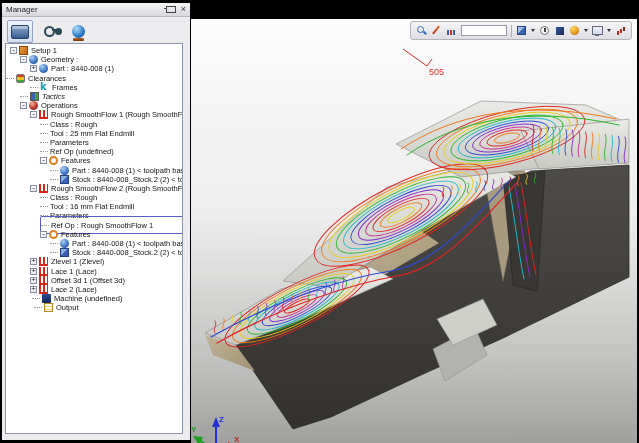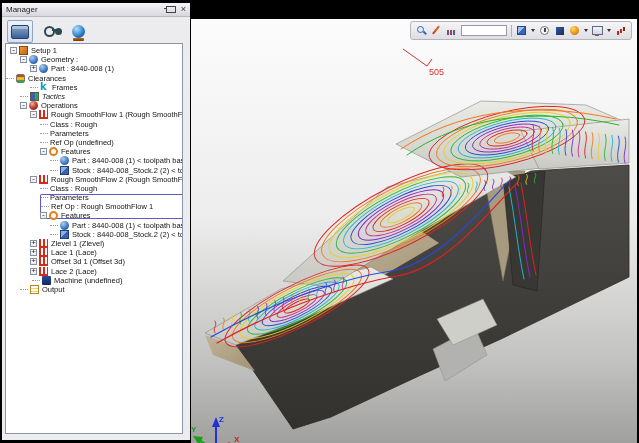--- a/index.html
+++ b/index.html
@@ -21,21 +21,21 @@
   .tbi{position:relative;display:inline-block;}
   .tbi-box{width:16px;height:12px;background:linear-gradient(#8aa8cc,#3a5e92);border:1px solid #26406a;border-radius:2px;box-shadow:inset 0 3px 0 rgba(255,255,255,.35);}
   .tbi-glasses{width:7px;height:7px;border:2px solid #2a4a55;border-radius:50%;box-shadow:9px 0 0 -2px #2a4a55,9px 0 0 0 #ecebee;}
   .tbi-glasses::after{content:"";position:absolute;left:6px;top:1px;width:5px;height:2px;background:#2a4a55;}
   .tbi-globe{width:13px;height:13px;border-radius:50%;background:radial-gradient(circle at 35% 30%,#aee0f8,#2878c8 60%,#0a3a80);}
   .tbi-globe::after{content:"";position:absolute;left:1px;bottom:-3px;width:11px;height:3px;background:linear-gradient(#c06818,#703808);border-radius:1px;}
   .tree-wrap{position:absolute;left:3px;right:7px;top:40px;bottom:6px;background:#fff;
              border:1px solid #8e94a8;overflow:hidden;padding-top:2px;}
   .trow{display:flex;align-items:center;height:9.2px;font-size:7.5px;color:#141414;white-space:nowrap;}
   .rowc{display:inline-flex;align-items:center;}
-  .trow.selected .rowc{box-shadow:inset 0 0 0 1px #5a5ac8;border-radius:2px;min-width:142px;padding:0 3px 0 1px;height:25px;}
+  .trow.selected .rowc{box-shadow:inset 0 0 0 1px #5a5ac8;border-radius:2px;min-width:142px;padding:0 3px 0 1px;height:18px;}
   .exp{width:7px;height:7px;box-sizing:border-box;border:1px solid #8890a0;
        background:linear-gradient(#fff,#e9e9f0);font-size:8px;line-height:4px;text-align:center;
        color:#222;margin-right:2px;flex:none;overflow:hidden;}
   .dash{width:8px;height:0;border-top:1px dotted #9a9a9a;margin-right:2px;flex:none;}
   .ti{width:9px;height:9px;margin-right:3px;flex:none;box-sizing:border-box;position:relative;}
   .ti-setup{background:linear-gradient(135deg,#f0a040,#c06010);border:1px solid #8a4a08;}
   .ti-geometry,.ti-part{border-radius:50%;background:radial-gradient(circle at 35% 30%,#a8d0f0,#3a70c0 60%,#1a3a80);}
   .ti-stock{background:linear-gradient(135deg,#8ab0e0 0 45%,#3a62b0 45%);border:1px solid #24407c;}
   .ti-clearances{background:linear-gradient(180deg,#d04028 0 33%,#e8c020 33% 66%,#38a838 66%);border-radius:2px;border:1px solid #777;}
   .ti-frames::after{content:"k";color:#10a0b8;font:bold 10px/8px "DejaVu Sans",sans-serif;}
@@ -162,20 +162,28 @@
       <span class="dash"></span>
 
       <span class="tlabel">Class : Rough</span>
     </span>
   </div>
       <div class="trow" style="padding-left: 34px;">
 
     <span class="rowc">
       <span class="dash"></span>
 
+      <span class="tlabel">Tool : 25 mm Flat Endmill</span>
+    </span>
+  </div>
+      <div class="trow" style="padding-left: 34px;">
+
+    <span class="rowc">
+      <span class="dash"></span>
+
       <span class="tlabel">Parameters</span>
     </span>
   </div>
       <div class="trow" style="padding-left: 34px;">
 
     <span class="rowc">
       <span class="dash"></span>
 
       <span class="tlabel">Ref Op (undefined)</span>
     </span>
@@ -218,20 +226,28 @@
       <span class="dash"></span>
 
       <span class="tlabel">Class : Rough</span>
     </span>
   </div>
       <div class="trow" style="padding-left: 34px;">
 
     <span class="rowc">
       <span class="dash"></span>
 
+      <span class="tlabel">Tool : 16 mm Flat Endmill</span>
+    </span>
+  </div>
+      <div class="trow" style="padding-left: 34px;">
+
+    <span class="rowc">
+      <span class="dash"></span>
+
       <span class="tlabel">Parameters</span>
     </span>
   </div>
       <div class="trow selected" style="padding-left: 34px;">
 
     <span class="rowc">
       <span class="dash"></span>
 
       <span class="tlabel">Ref Op : Rough SmoothFlow 1</span>
     </span>
@@ -293,21 +309,21 @@
     </span>
   </div>
       <div class="trow" style="padding-left: 26px;">
 
     <span class="rowc">
       <span class="dash"></span>
       <span class="ti ti-machine"></span>
       <span class="tlabel">Machine (undefined)</span>
     </span>
   </div>
-      <div class="trow" style="padding-left: 14px;">
+      <div class="trow" style="padding-left: 28px;">
 
     <span class="rowc">
       <span class="dash"></span>
       <span class="ti ti-output"></span>
       <span class="tlabel">Output</span>
     </span>
   </div>
     </div>
 </div>
 

